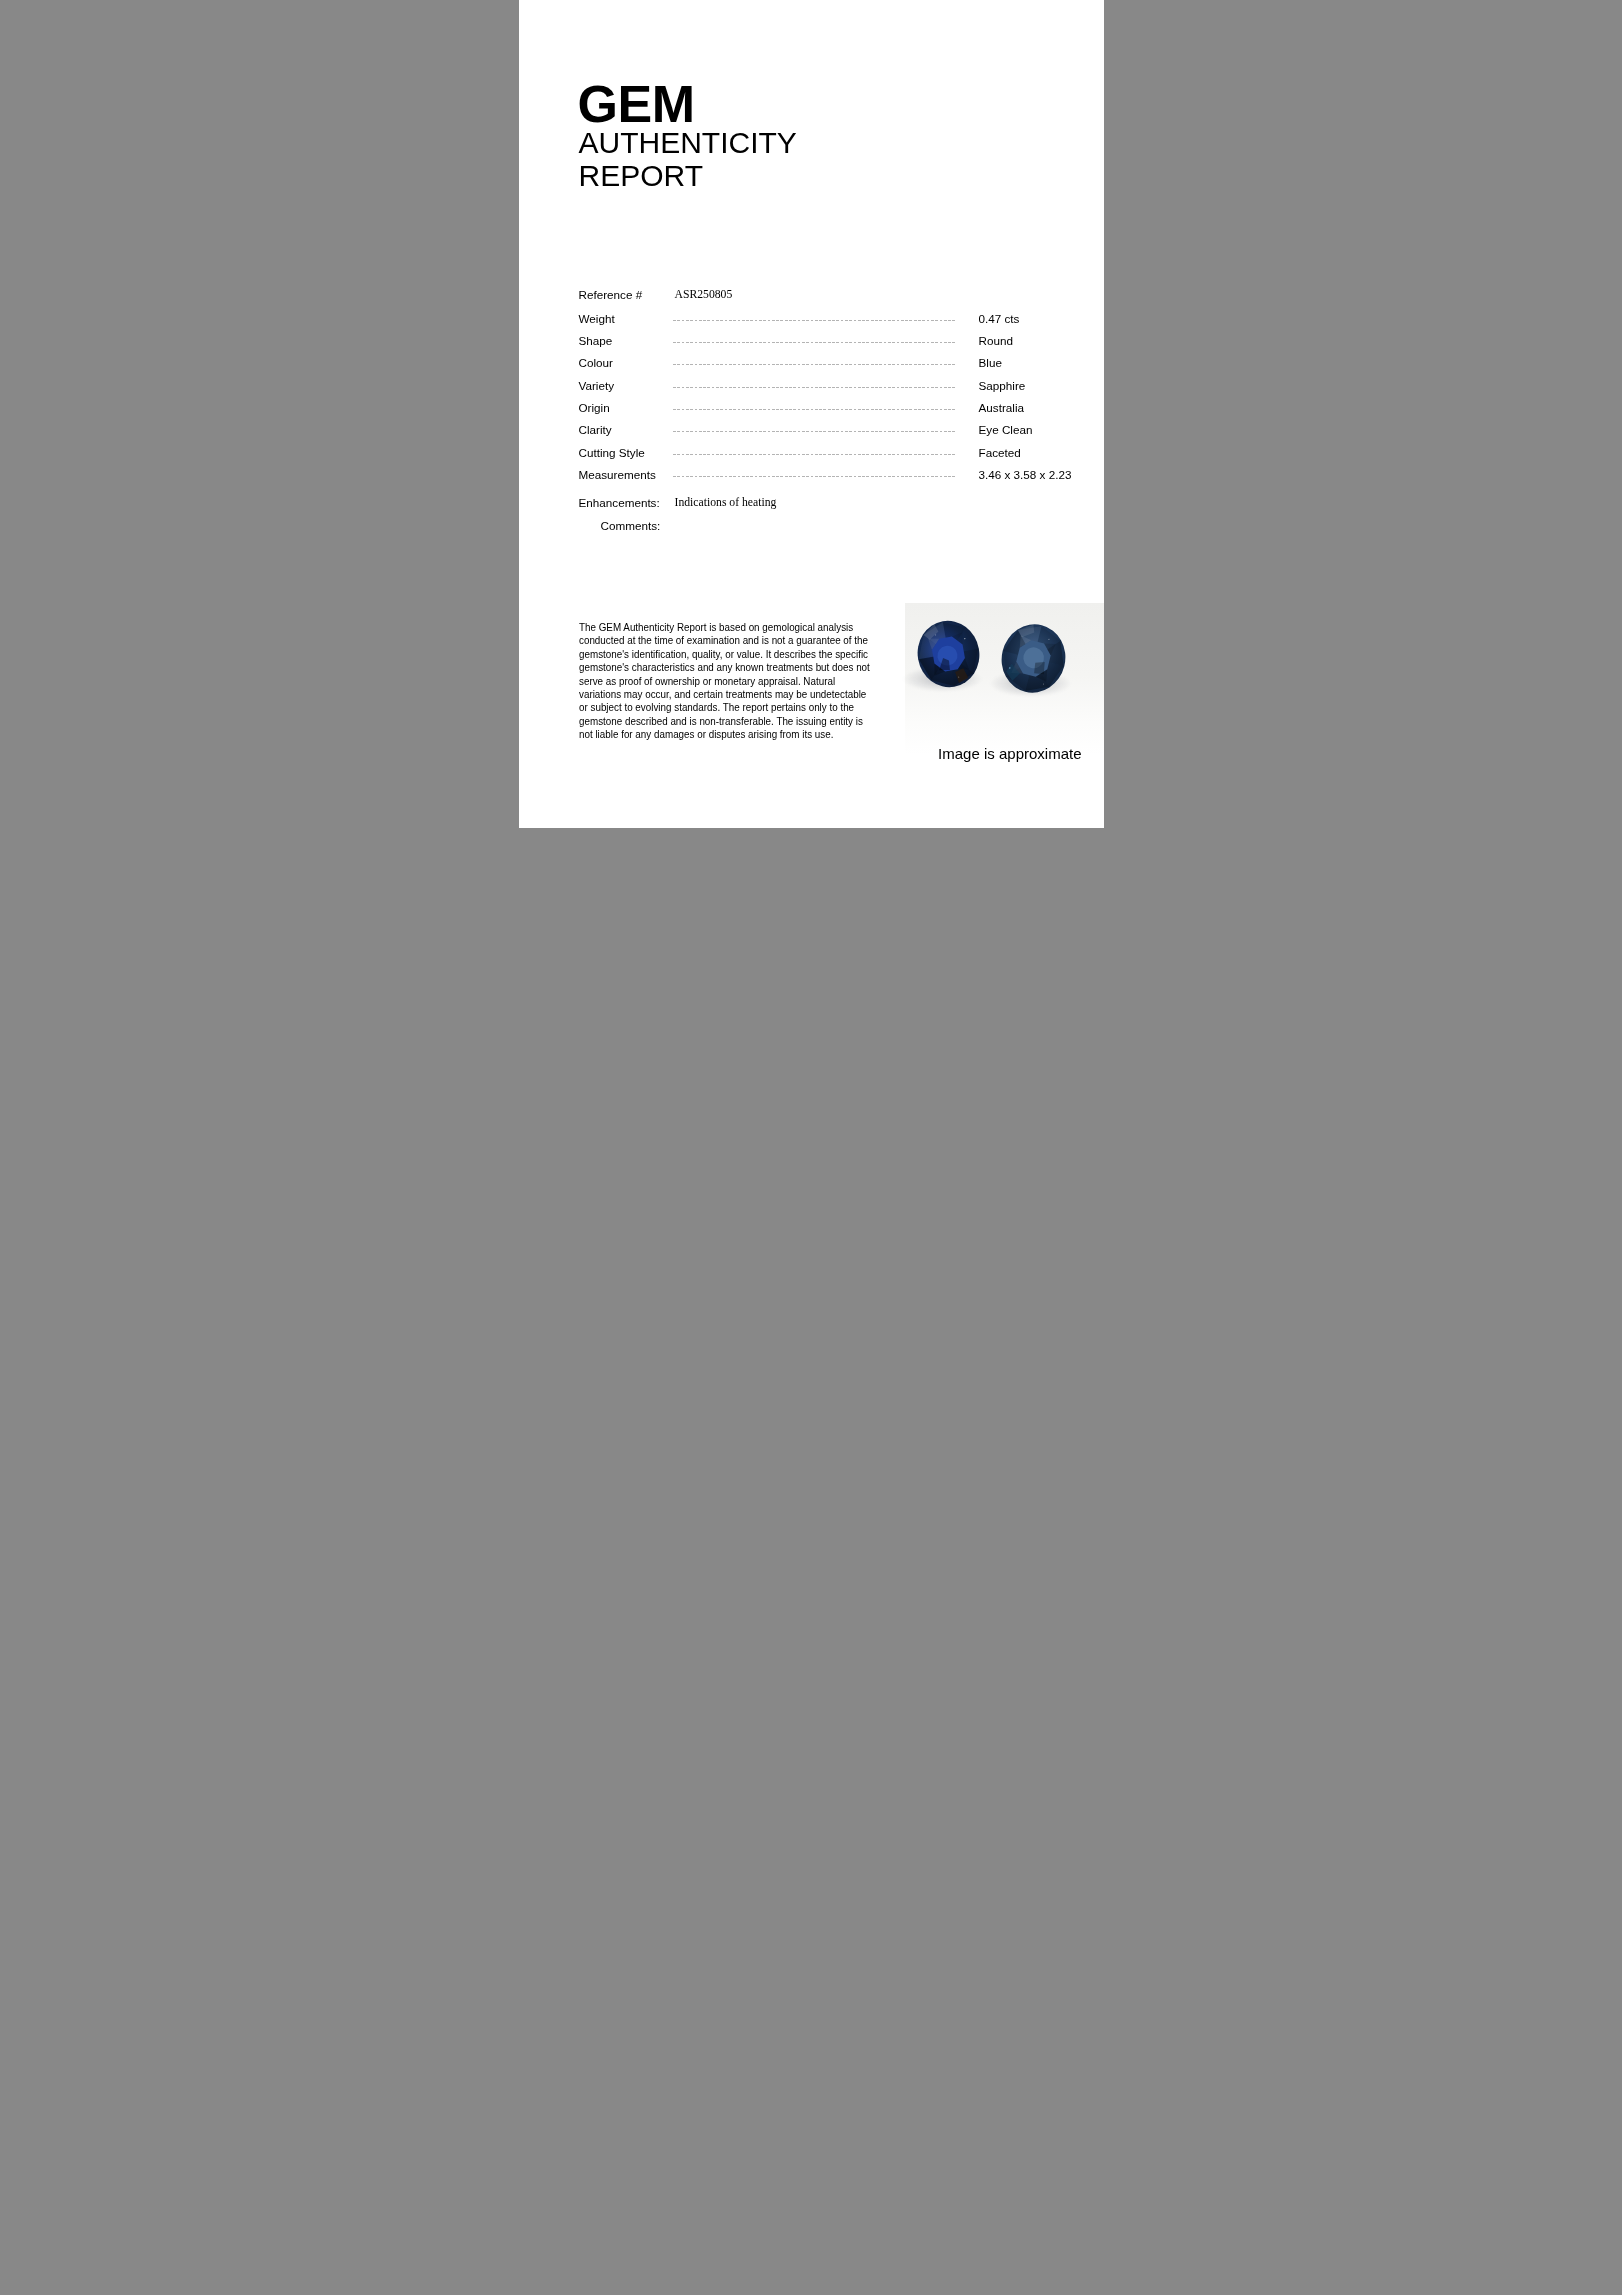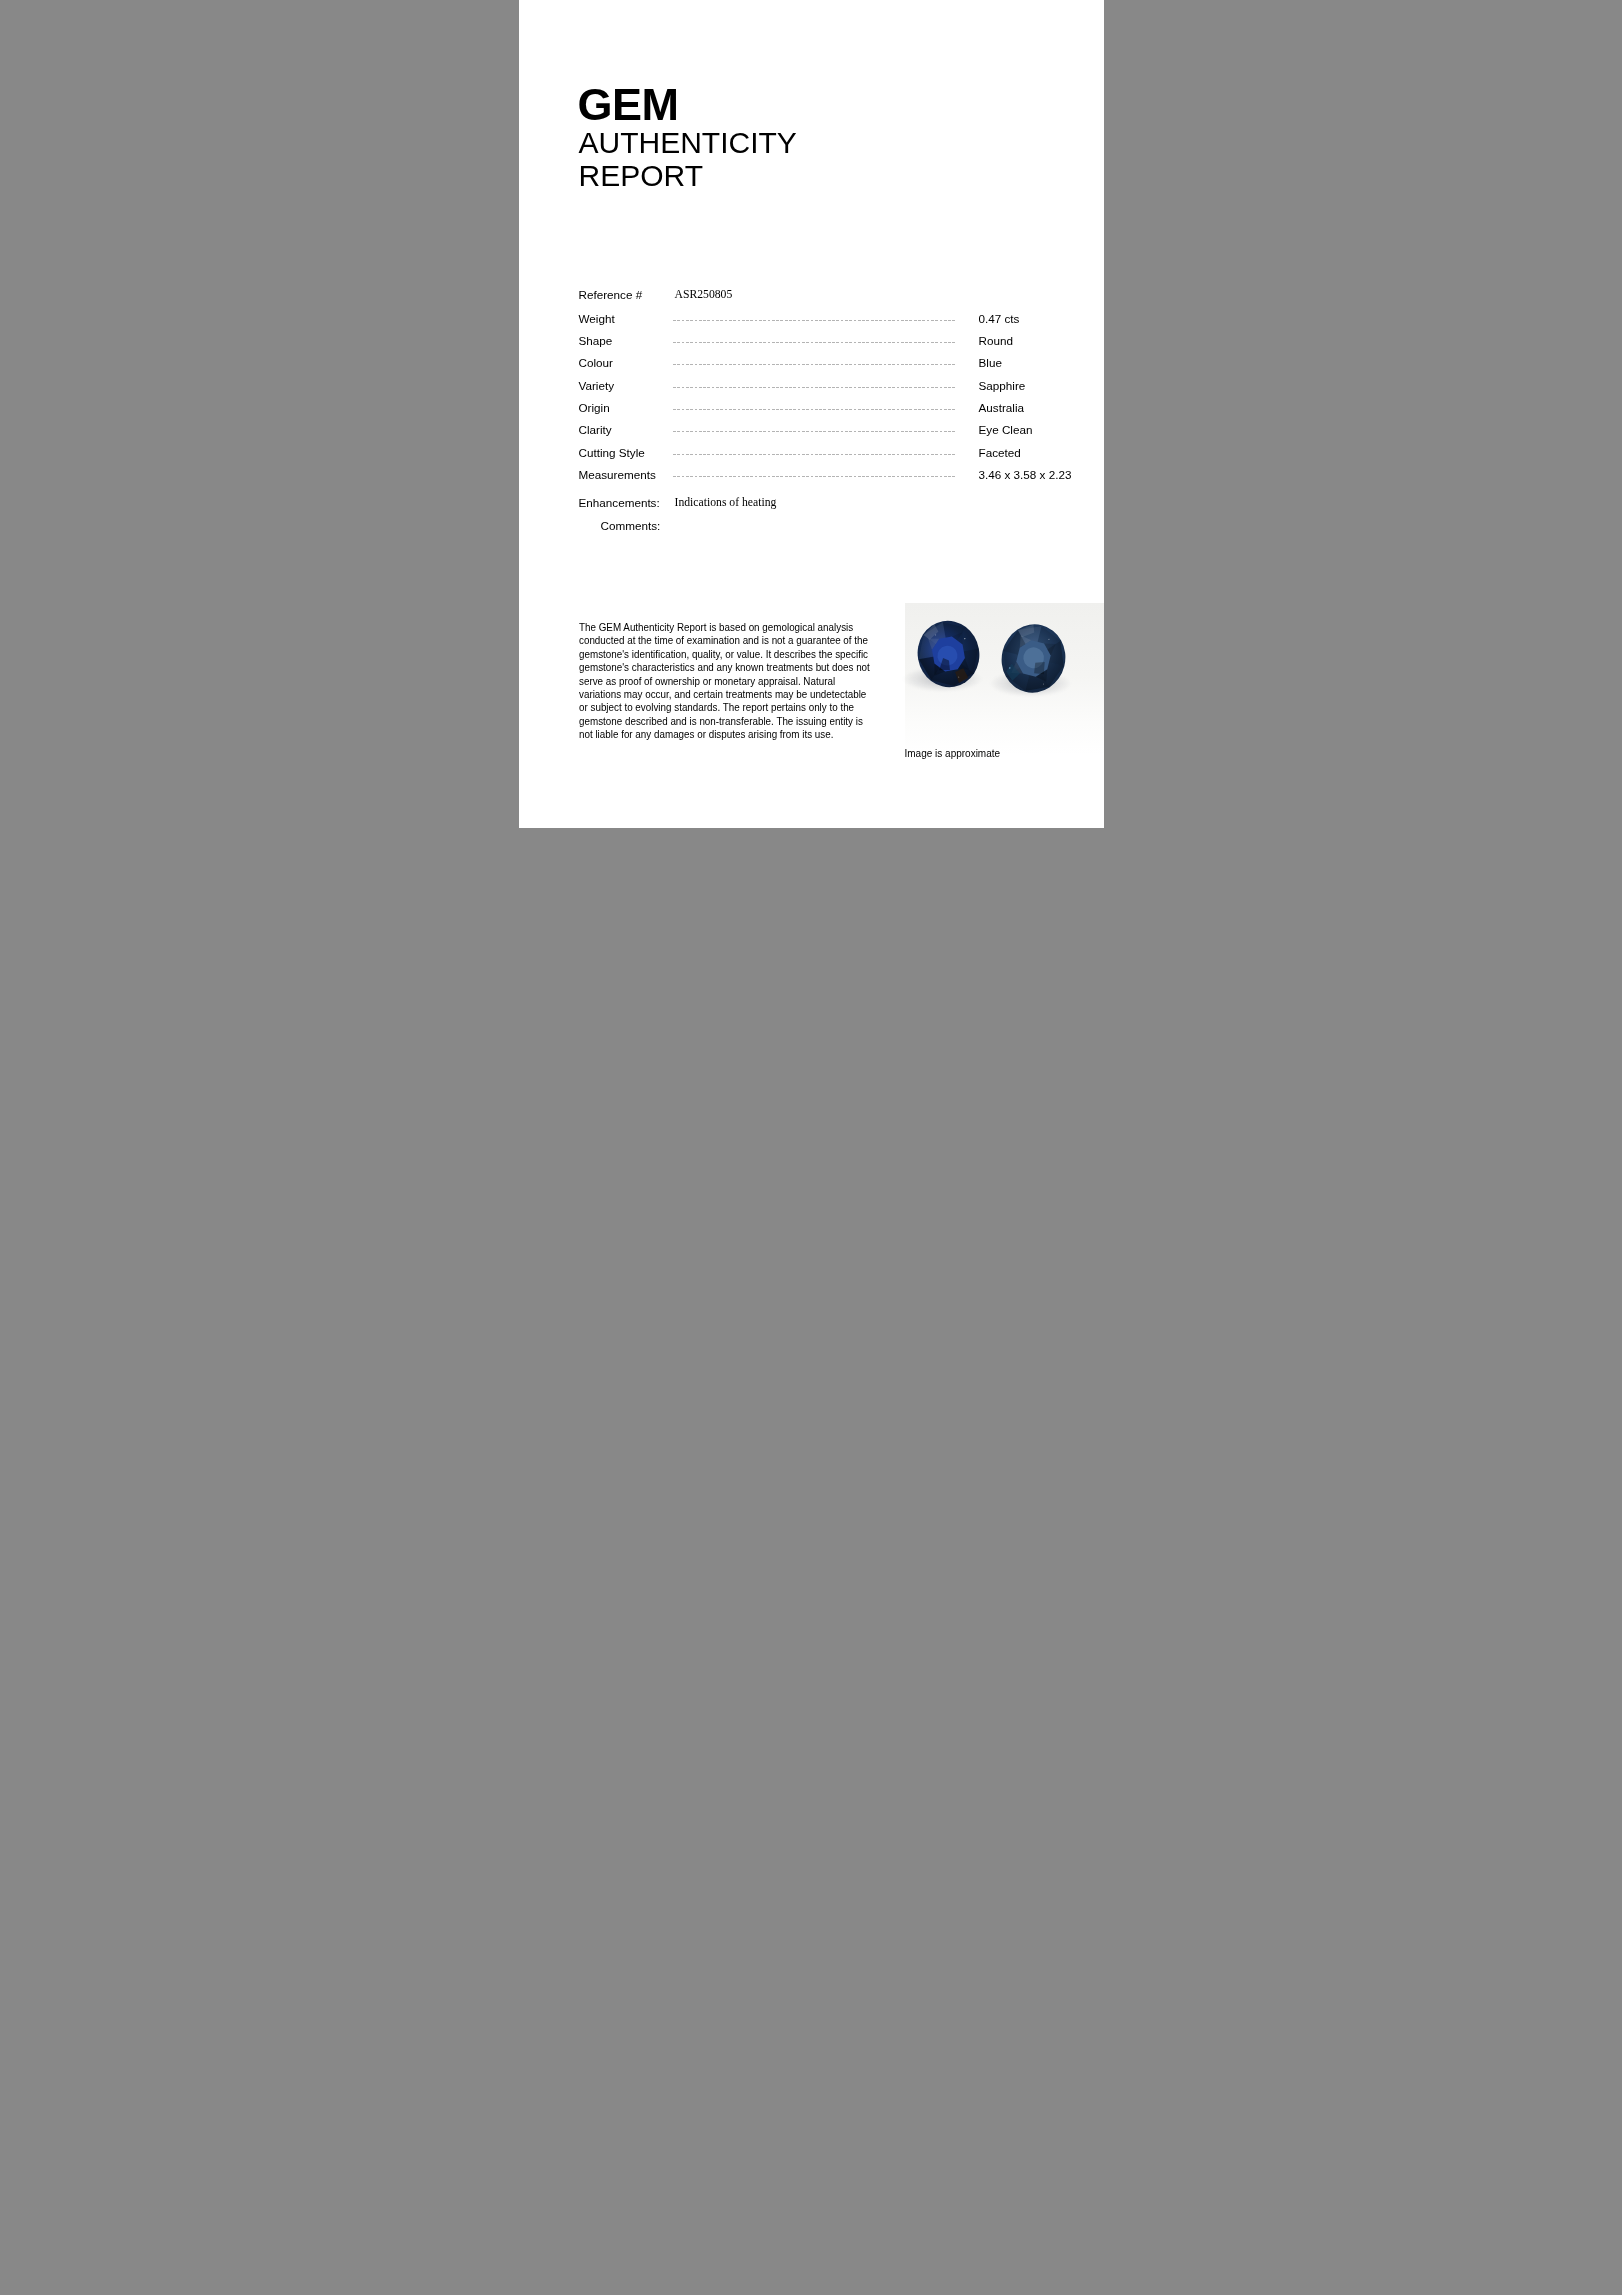--- a/index.html
+++ b/index.html
@@ -7,21 +7,21 @@
     position:relative;
     width:585px;height:828px;
     margin:0 auto;
     background:#ffffff;
     font-family:"Liberation Sans","DejaVu Sans",sans-serif;
     color:#000;
     overflow:hidden;
   }
   .brand{
     position:absolute;left:59px;top:78px;
-    font-size:45px;font-weight:bold;line-height:53px;
+    font-size:52px;font-weight:bold;line-height:53px;
     letter-spacing:-0.5px;white-space:nowrap;
   }
   .title{
     position:absolute;left:60px;top:126px;
     font-size:30px;line-height:33px;font-weight:400;
     letter-spacing:0;white-space:nowrap;
   }
   .fields{position:absolute;left:60px;top:0;width:489px;}
   .row{position:absolute;left:0;width:489px;height:16px;text-align:right;}
   .flabel{
@@ -53,21 +53,21 @@
     background:radial-gradient(ellipse at center,rgba(70,75,90,0.32) 0%,rgba(70,75,90,0) 70%);
     filter:blur(1.1px);
   }
   .gem-shadow.left{left:-2.1px;top:63px;width:81px;height:25.5px;}
   .gem-shadow.right{left:84px;top:67px;width:83px;height:26.6px;}
   .gem{position:absolute;}
   .gem.left{left:10.6px;top:12.8px;}
   .gem.right{left:94px;top:16px;}
   .caption{
     position:absolute;left:0;top:145px;width:177px;
-    text-align:left;font-size:10px;line-height:12.8px;
+    text-align:right;font-size:15px;line-height:12.8px;
   }
 </style>
 </head>
 <body>
 
 <div class="page">
 
   <div class="brand">GEM</div>
 
   <div class="title">

